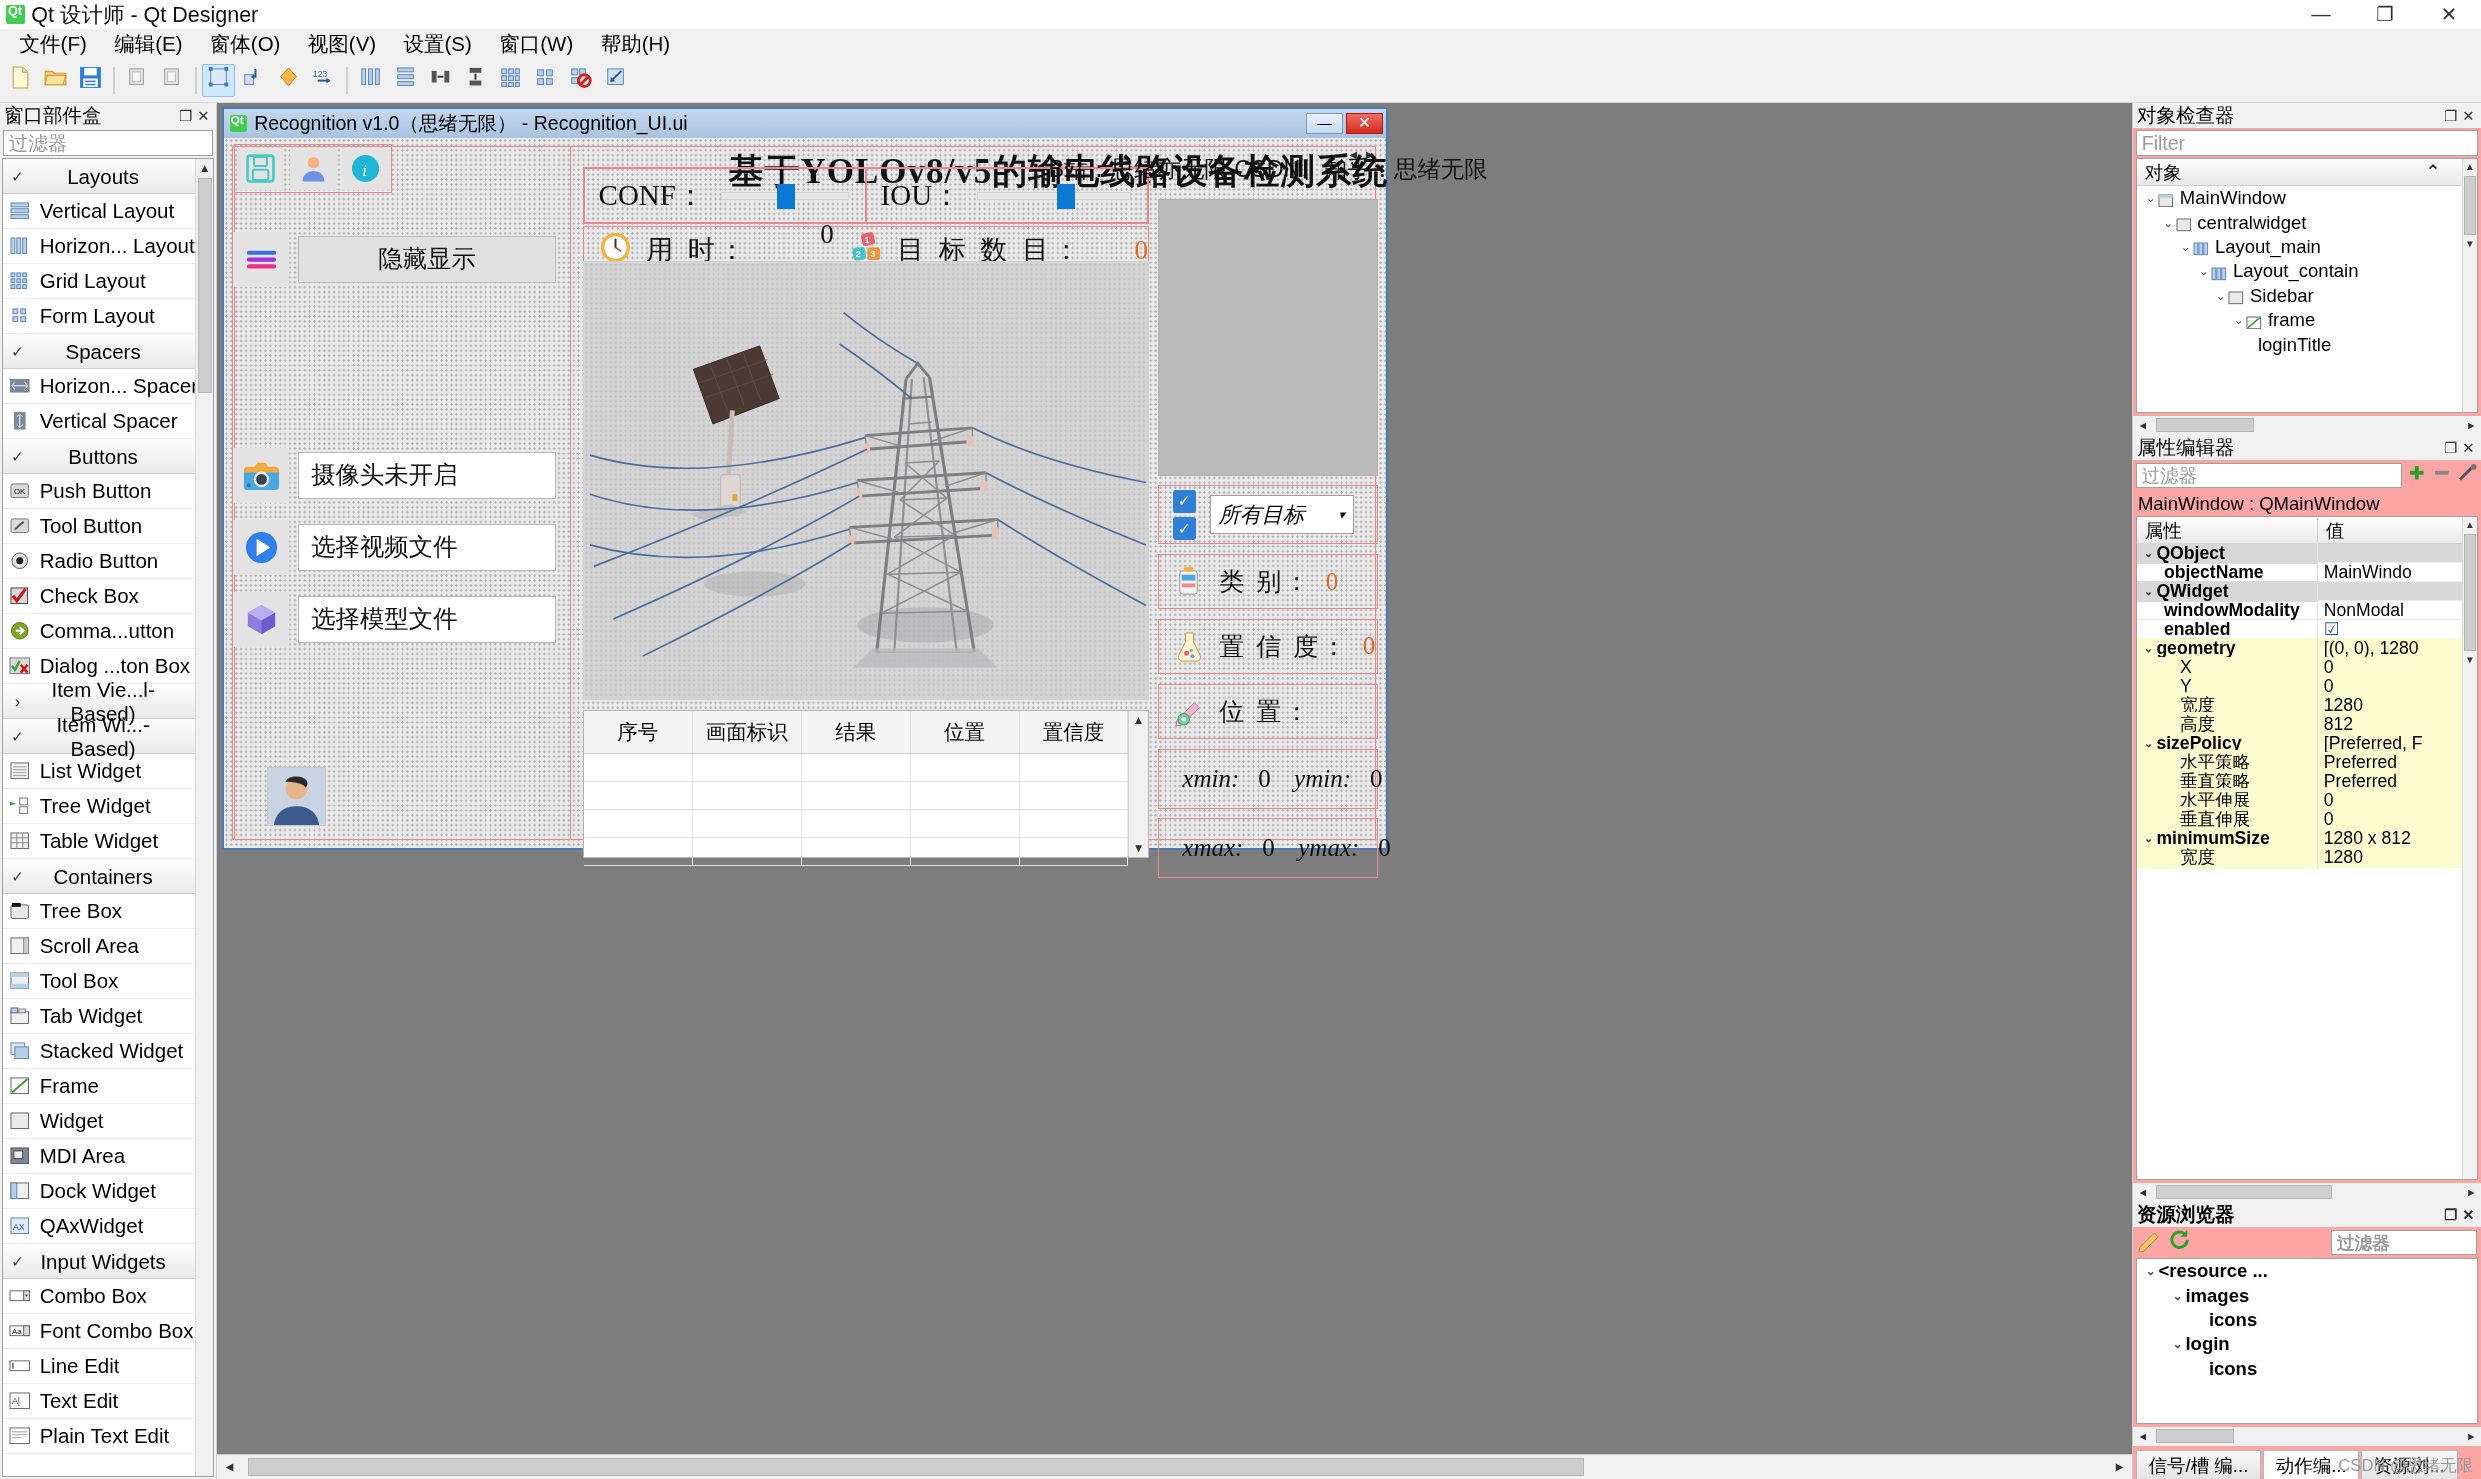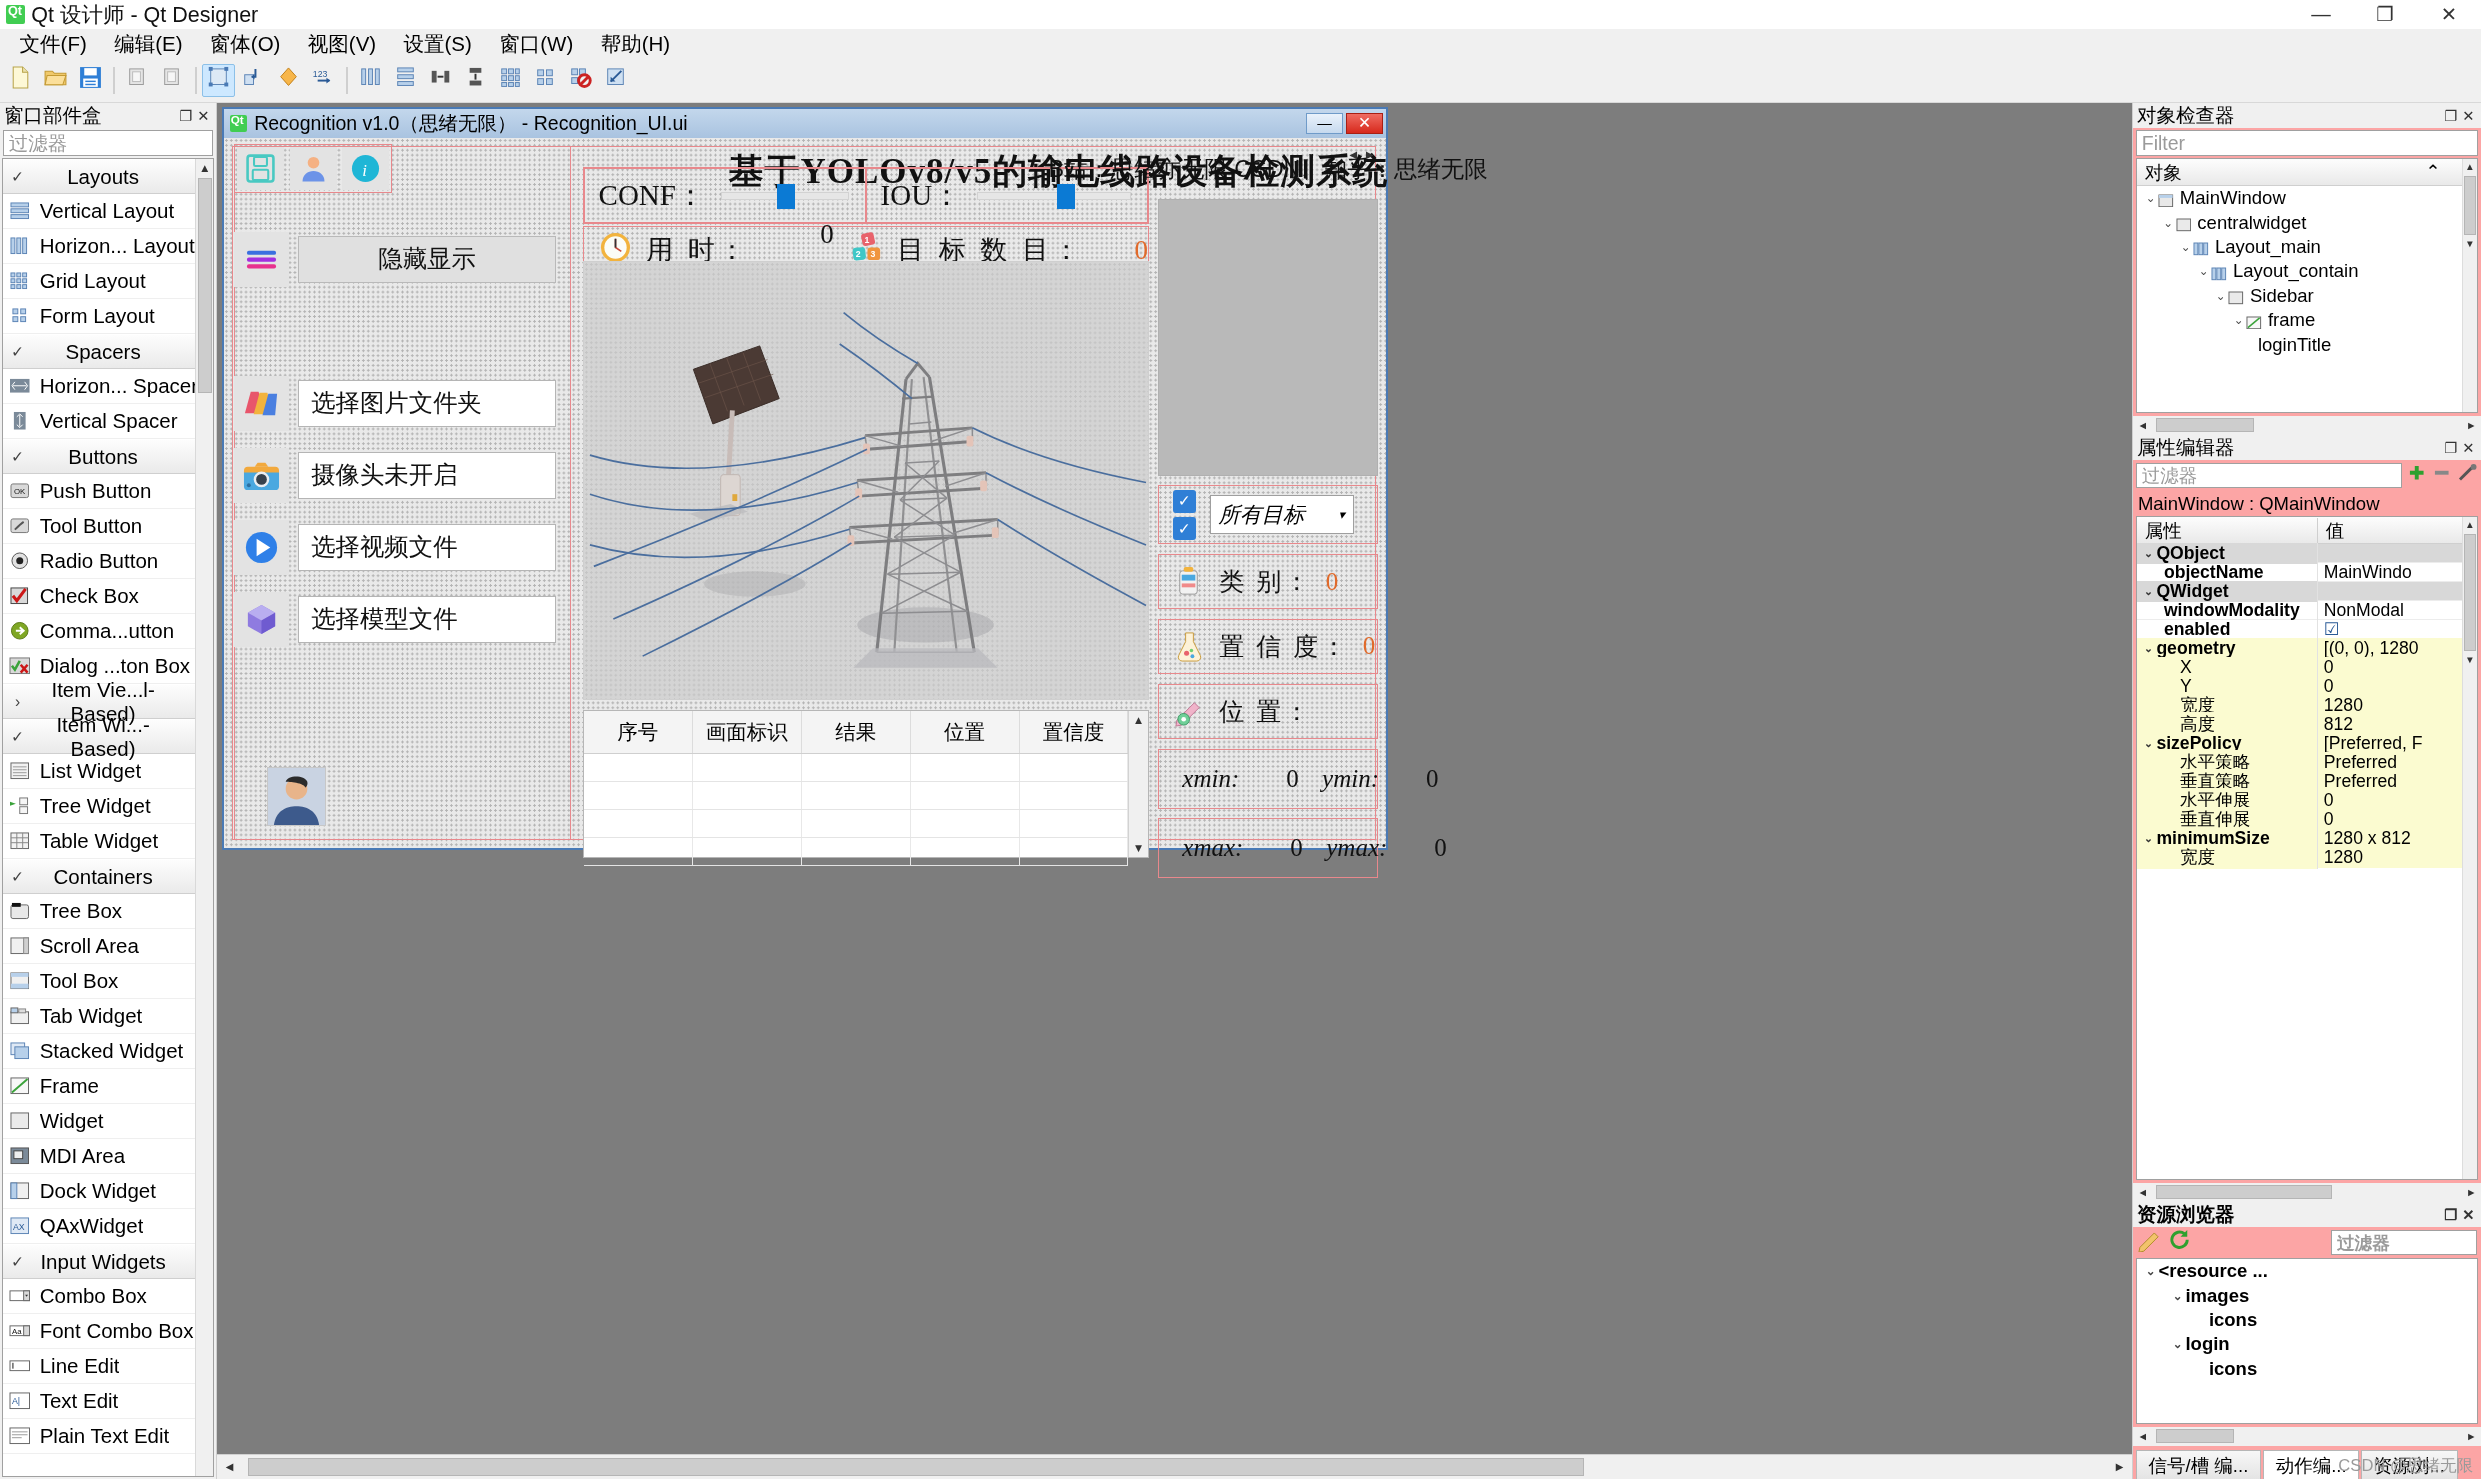--- a/index.html
+++ b/index.html
@@ -125,21 +125,21 @@
 
   .rcard { border:1px solid #e8888c; margin-top:9.8px; height:55px; display:flex; align-items:center; padding-left:13.7px; gap:13.7px; background:transparent; }
   .rcard .ico { width:35px; height:35px; display:flex; align-items:center; justify-content:center; }
   .rlabel { font-family:"Liberation Serif", serif; font-size:25px; letter-spacing:2.9px; color:#111; white-space:nowrap; }
   .rvalue { font-family:"Liberation Serif", serif; font-size:25px; color:#e06a2b; margin-left:auto; margin-right:146px; }
   .combo { width:144px; height:39px; background:#fff; border:1px solid #9f9f9f; display:flex; align-items:center; padding:0 7.8px; font-size:21.5px; font-style:italic; }
   .combo .cv { flex:1; }
   .chk { width:23.4px; height:23.4px; background:#2f7fd6; border-radius:2.9px; display:flex; align-items:center; justify-content:center; color:#fff; font-size:15.6px; }
 
   .coord-row { border:1px solid #e8888c; margin-top:9.8px; height:60px; display:flex; align-items:center; }
-  .coord-cell { flex:1; display:flex; align-items:flex-start; gap:47px; padding-left:23.4px; }
+  .coord-cell { flex:1; display:flex; align-items:flex-start; gap:19px; padding-left:23.4px; }
   .ckey { font-family:"Liberation Serif", serif; font-style:italic; font-size:25px; color:#111; }
   .cval { font-family:"Liberation Serif", serif; font-size:25px; color:#111; }
 
   
   .right-dock { width:349px; border-left:1px solid #cfcfcf; display:flex; flex-direction:column; background:#fca5a5; }
   .rp { display:flex; flex-direction:column; }
   .rp-body { background:#fff; border:1px solid #a0a0a0; margin:0 2.9px 2.9px 2.9px; flex:1; overflow:hidden; position:relative; }
   .tree-head { height:27px; background:linear-gradient(#fdfdfd,#e9e9e9); border-bottom:1px solid #cfcfcf; display:flex; align-items:center; font-size:18.5px; }
   .tree-head div { padding-left:7.8px; }
   .tnode { height:24.4px; display:flex; align-items:center; font-size:18.5px; white-space:nowrap; }
@@ -739,30 +739,20 @@
                 <svg width="39" height="33" viewBox="0 0 40 34">
                     <rect x="5" y="8" width="30" height="4.2" rx="2" fill="#3a6fe0"></rect>
                     <rect x="5" y="15" width="30" height="4.2" rx="2" fill="#a22fe0"></rect>
                     <rect x="5" y="22" width="30" height="4.2" rx="2" fill="#e8318f"></rect>
                   </svg>
               </div>
               <div class="sfield gray">隐藏显示</div>
             </div>
 
 
-            <div class="sideblock" style="top:238px;">
-              <div class="sbtn">
-                <svg width="41" height="39" viewBox="0 0 42 40">
-                    <path d="M4 30L10 8h8l6 22z" fill="#e8556b"></path>
-                    <path d="M13 31L19 9h8l6 22z" fill="#f2b33d"></path>
-                    <path d="M22 32L28 10h9l-2 22z" fill="#4a7fe0"></path>
-                  </svg>
-              </div>
-              <div class="sfield">选择图片文件夹</div>
-            </div>
 
             <div class="sideblock" style="top:310px;">
               <div class="sbtn">
                 <svg width="41" height="37" viewBox="0 0 42 38">
                     <rect x="3" y="12" width="36" height="22" rx="4" fill="#4aa8e0"></rect>
                     <path d="M3 16h36v-2a4 4 0 0 0-4-4H7a4 4 0 0 0-4 4z" fill="#f2a93d"></path>
                     <path d="M14 10l3-4h8l3 4z" fill="#f2a93d"></path>
                     <circle cx="21" cy="23" r="8" fill="#e9eef2"></circle>
                     <circle cx="21" cy="23" r="5.5" fill="#37424d"></circle>
                     <circle cx="8" cy="29" r="2" fill="#2b6fa0"></circle>

